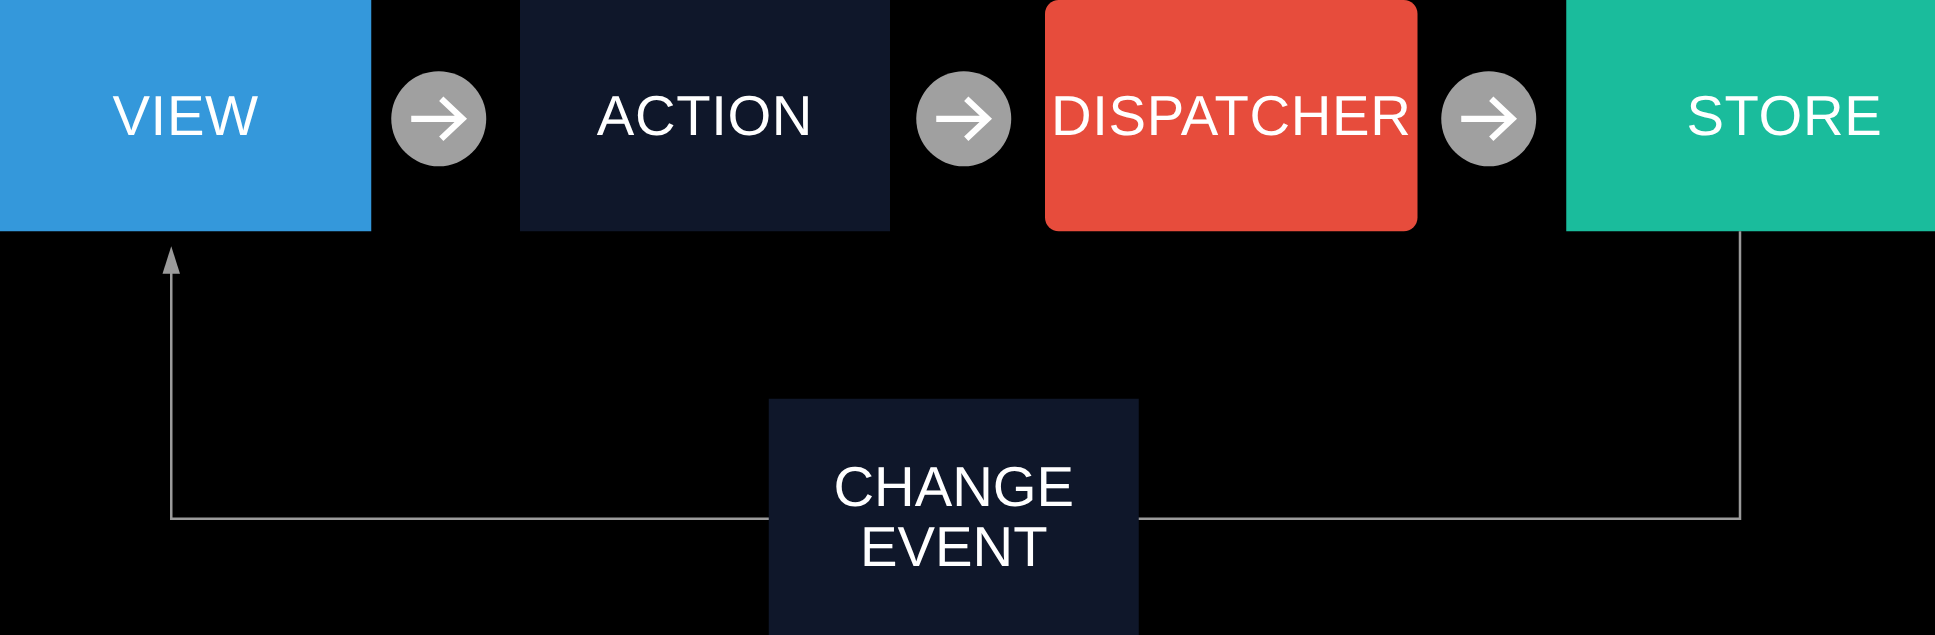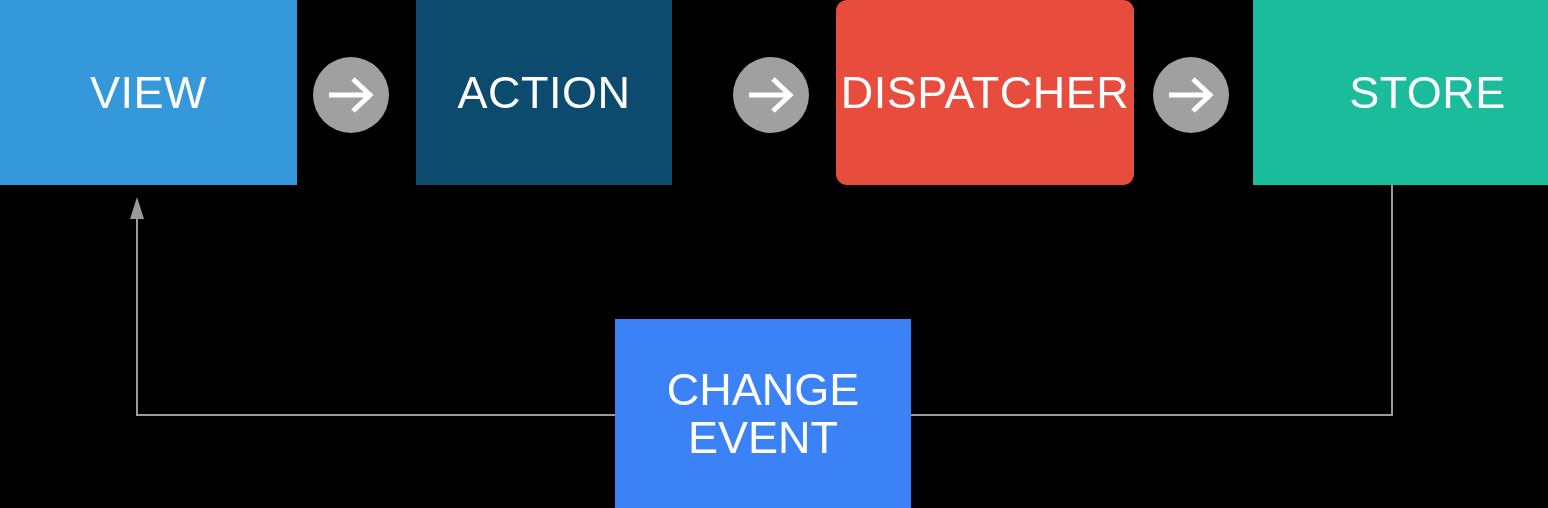--- a/index.html
+++ b/index.html
@@ -30,21 +30,21 @@
   .flow-box .box-label {
     color: #ffffff;
     font-size: 45px;
     font-weight: 400;
     letter-spacing: 0.5px;
     line-height: 1;
     white-space: nowrap;
   }
 
   #box-view      { left: 0px;    width: 297px; background: #3498db; text-align: center; }
-  #box-action    { left: 416px;  width: 256px; background: #0c4a6e; }
+  #box-action    { left: 416px;  width: 296px; background: #0f172a; }
   #box-dispatcher{ left: 836px;  width: 298px; background: #e74c3c; border-radius: 11px; }
   #box-store     { left: 1253px; width: 349px; background: #1abc9c; }
 
   
   .arrow-badge {
     position: absolute;
     top: 57px;
     width: 76px;
     height: 76px;
     border-radius: 50%;
@@ -69,21 +69,21 @@
     pointer-events: none;
   }
 
   
   #box-change-event {
     position: absolute;
     left: 615px;
     top: 319px;
     width: 296px;
     height: 189px;
-    background: #3b82f6;
+    background: #0f172a;
     display: flex;
     flex-direction: column;
     align-items: center;
     justify-content: center;
     box-sizing: border-box;
   }
   #box-change-event .ce-line {
     color: #ffffff;
     font-size: 45px;
     font-weight: 400;

